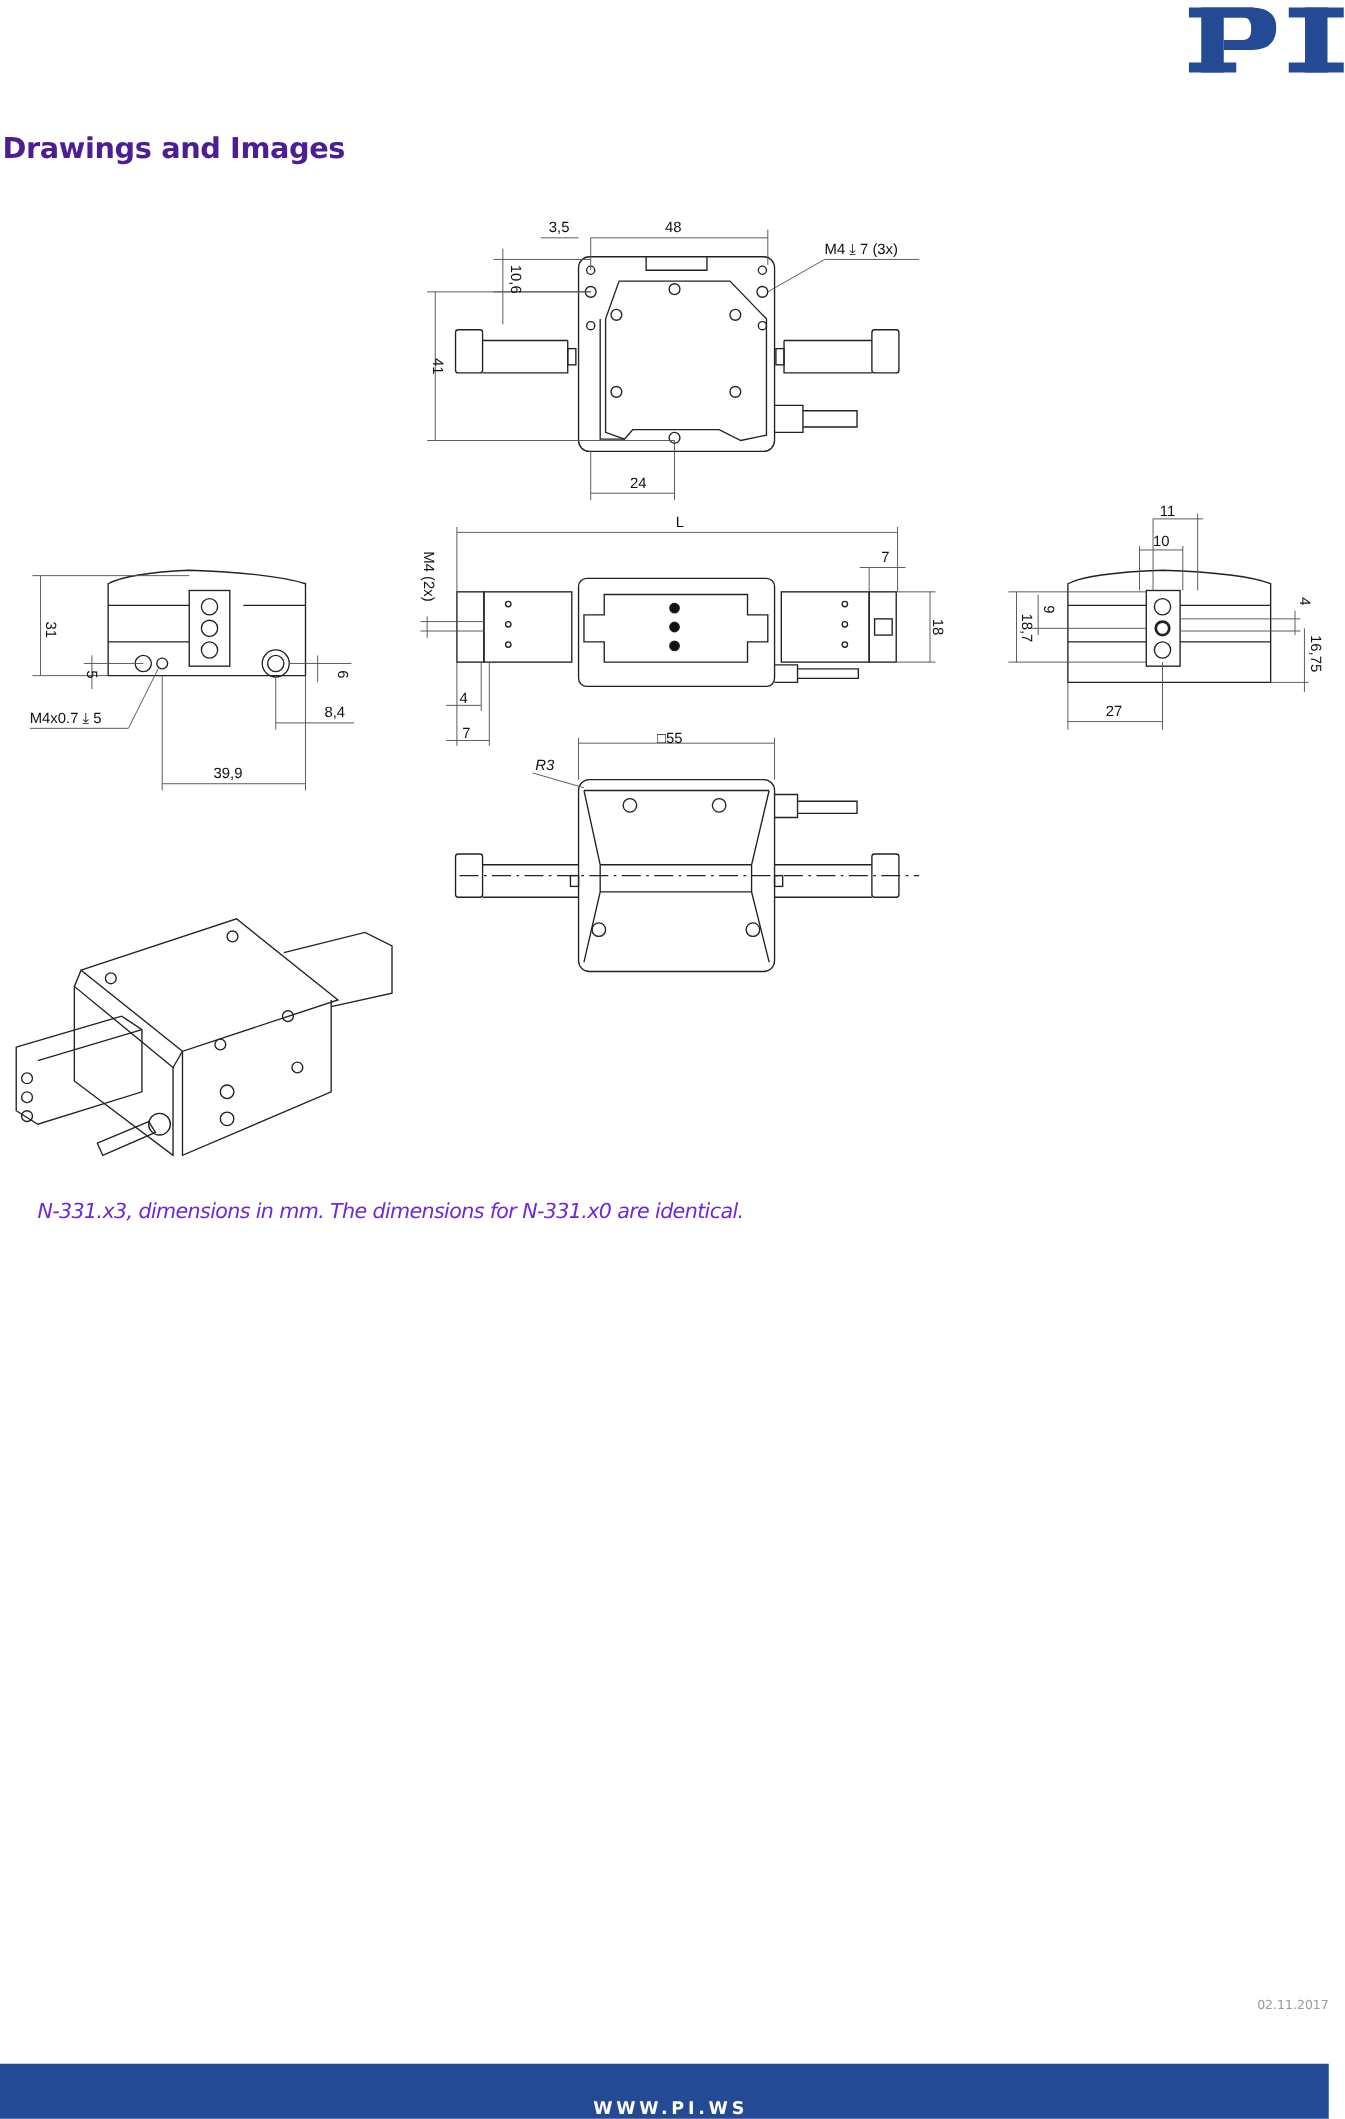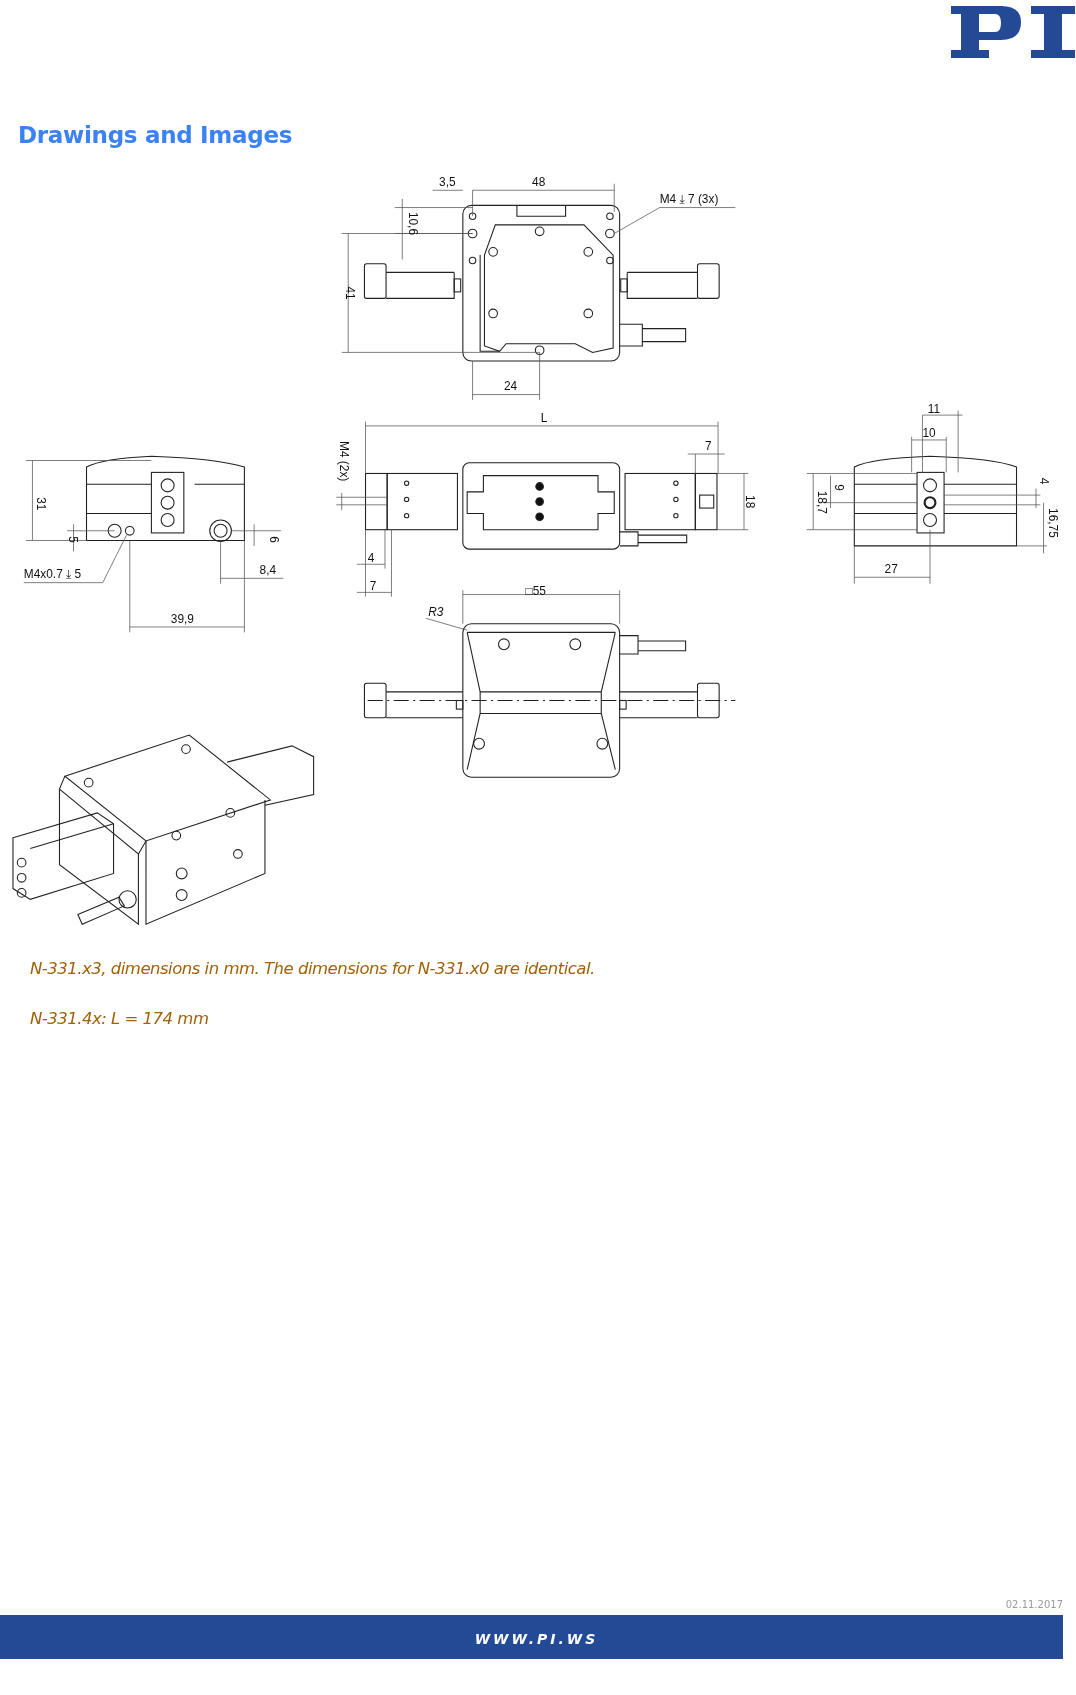--- a/index.html
+++ b/index.html
@@ -1,25 +1,25 @@
 <!DOCTYPE html>
 <html><head>
 <meta charset="utf-8">
 <style>
   html, body { margin:0; padding:0; background:#ffffff; }
   body { width:1076px; height:1695px; position:relative; overflow:hidden; font-family:"Liberation Sans", sans-serif; }
   .logo { position:absolute; left:951px; top:0; width:125px; height:60px; }
-  .page-title { position:absolute; left:2px; top:106px; font-family:"DejaVu Sans", sans-serif; font-weight:bold; font-size:23px; color:#3b82f6; letter-spacing:-0.3px; margin:16px; }
+  .page-title { position:absolute; left:2px; top:106px; font-family:"DejaVu Sans", sans-serif; font-weight:bold; font-size:23px; color:#4c1d95; letter-spacing:-0.3px; margin:0; }
   .drawing { position:absolute; left:0; top:0; width:1076px; height:1695px; }
   .drawing text { font-family:"Liberation Sans", sans-serif; fill:#111; }
-  .caption { position:absolute; left:30px; top:956px; font-family:"DejaVu Sans", sans-serif; font-style:italic; font-size:16.5px; color:#a16207; line-height:25px; letter-spacing:-0.5px; }
+  .caption { position:absolute; left:30px; top:956px; font-family:"DejaVu Sans", sans-serif; font-style:italic; font-size:16.5px; color:#6d28d9; line-height:25px; letter-spacing:-0.5px; }
   .caption p { margin:0; white-space:nowrap; }
   .caption .gap { height:25px; }
   .date { position:absolute; right:13px; top:1599px; font-family:"DejaVu Sans", sans-serif; font-size:10px; color:#9a9a9a; }
-  .footer-bar { position:absolute; left:0; top:1615px; width:1063px; height:44px; background:#244a96; display:flex; align-items:center; justify-content:center;font-style:italic; }
+  .footer-bar { position:absolute; left:0; top:1651px; width:1063px; height:44px; background:#244a96; display:flex; align-items:flex-end; justify-content:center; }
   .footer-bar span { color:#ffffff; font-family:"DejaVu Sans", sans-serif; font-weight:bold; font-size:14px; letter-spacing:3px; margin-left:10px; margin-top:4px; }
 </style>
 </head>
 <body>
 
 <svg class="logo" viewBox="0 0 125 60" aria-label="PI">
   <g fill="#244a96">
 
     <rect x="0" y="6" width="52" height="8"></rect>
     <rect x="10" y="6" width="18" height="52"></rect>
@@ -265,21 +265,20 @@
     <text x="818" y="530">27</text>
 
     <text x="486" y="550">□55</text>
     <text x="396" y="570" font-style="italic">R3</text>
   </g>
 </svg>
 
 <div class="caption">
   <p>N-331.x3, dimensions in mm. The dimensions for N-331.x0 are identical.</p>
   <div class="gap"></div>
-  <p>N-331.4x: L = 174 mm</p>
   <div class="gap"></div>
 </div>
 
 <div class="date">02.11.2017</div>
 
 <div class="footer-bar">
   <span>WWW.PI.WS</span>
 </div>
 
 </body></html>

